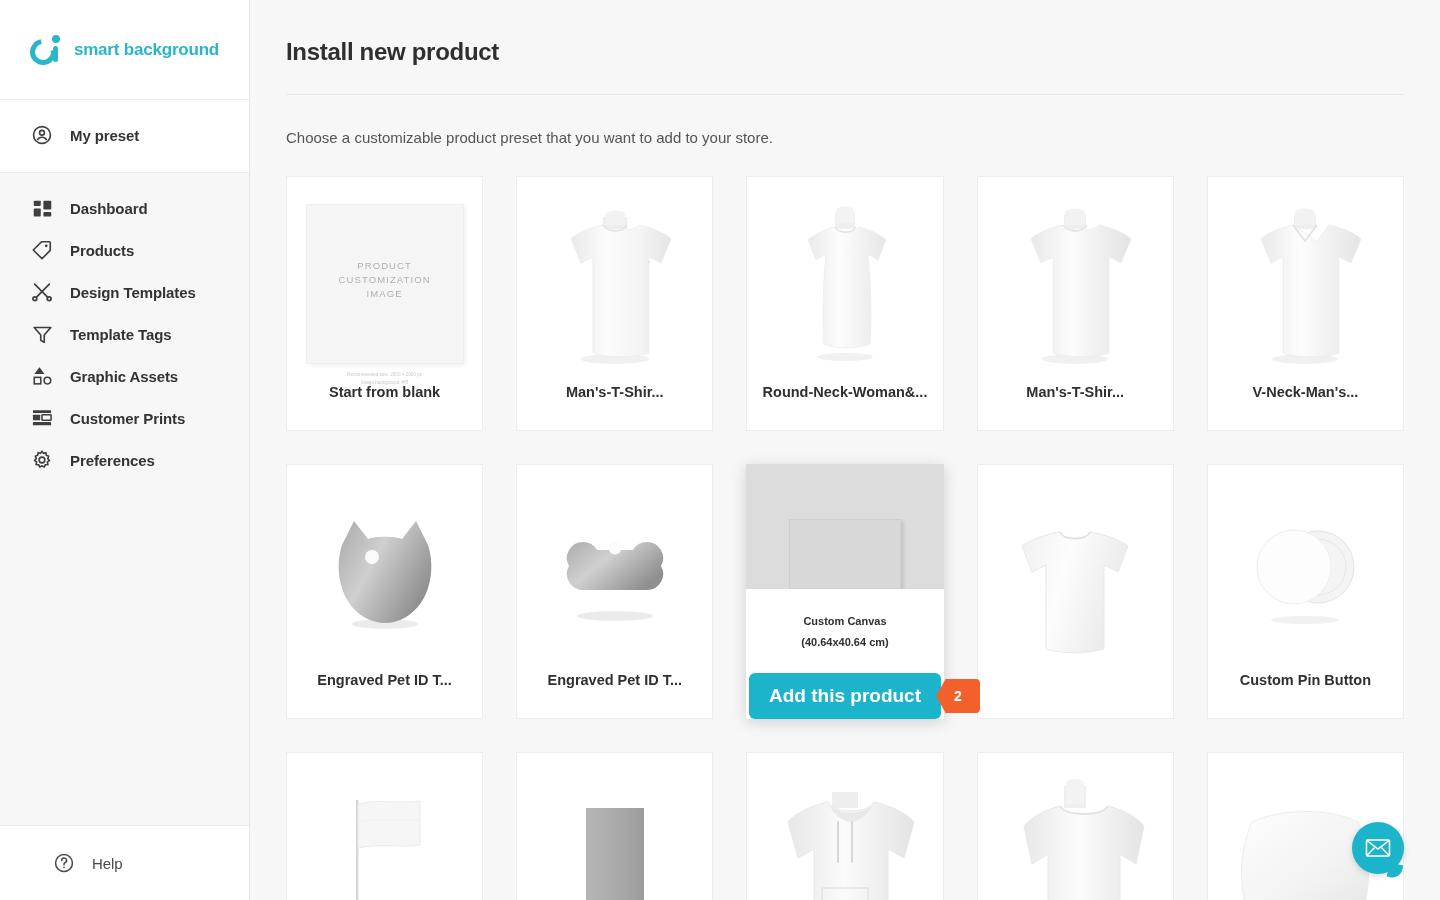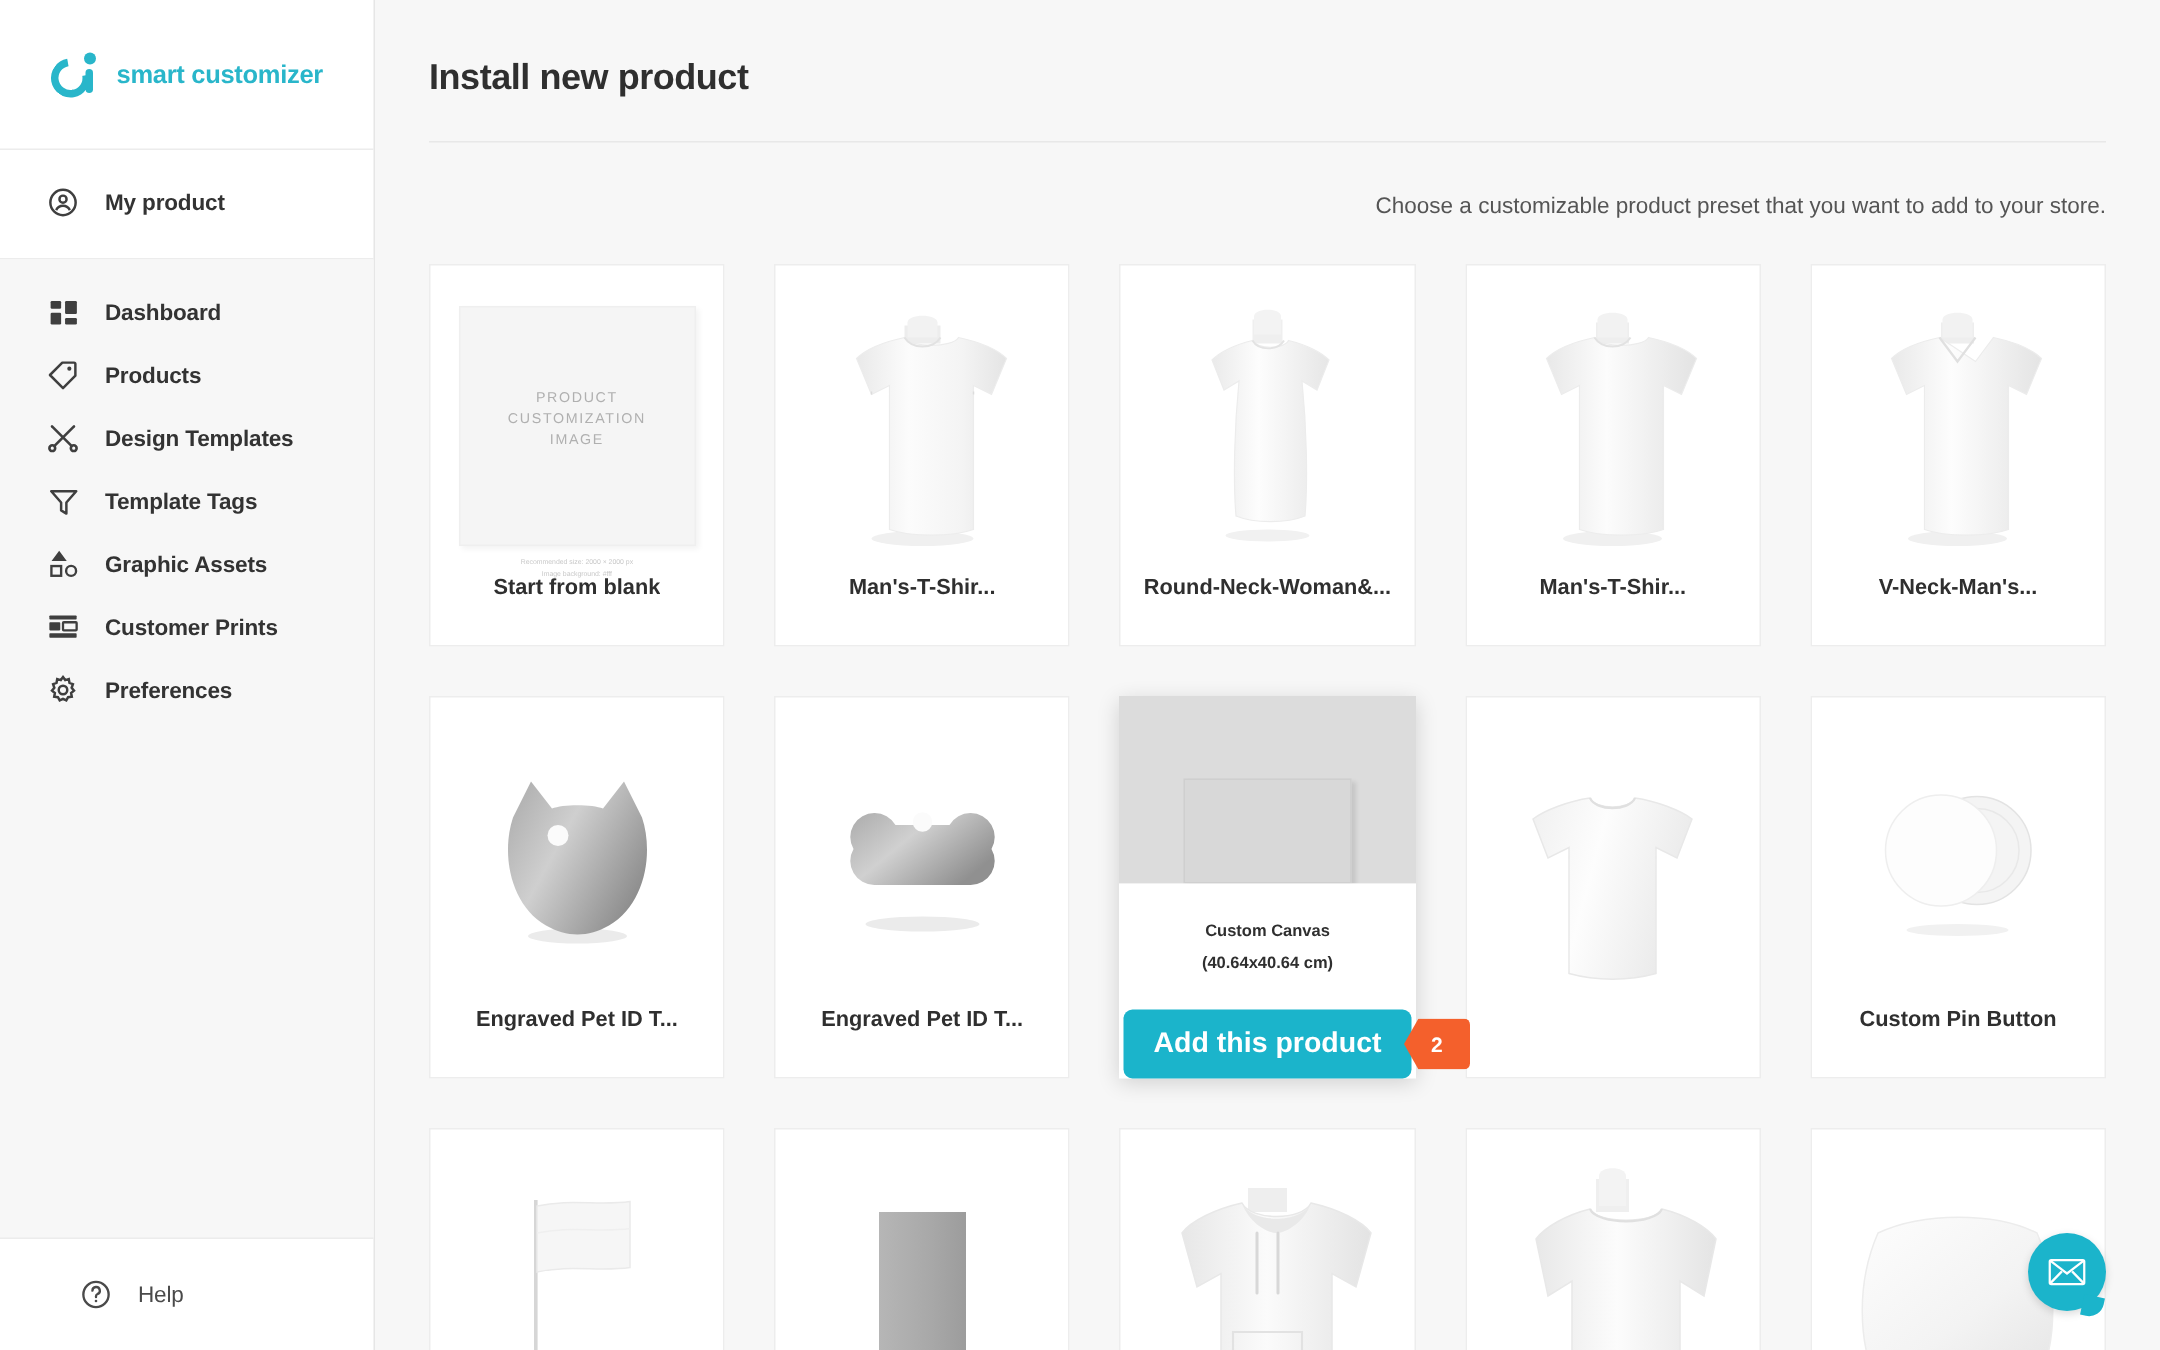--- a/index.html
+++ b/index.html
@@ -69,21 +69,21 @@
     background: #f7f7f7;
     padding: 0 36px;
     position: relative;
   }
   .page-title {
     font-size: 24px; font-weight: 700; color: #2f2f2f;
     padding: 38px 0 28px 0; letter-spacing: -0.3px;
   }
   .title-rule { height: 1px; background: #e8e8e8; margin-bottom: 0; }
   .subtitle {
-    text-align: right; font-size: 15px; color: #555;
+    text-align: left; font-size: 15px; color: #555;
     padding: 34px 0 30px 0;
   }
 
   .grid {
     display: grid;
     grid-template-columns: repeat(5, 1fr);
     gap: 33px 33px;
   }
   .card {
     background: #ffffff;
@@ -201,33 +201,33 @@
 <div class="app">
 
   <aside class="sidebar">
 
     <div class="logo-area">
       <div class="logo-mark">
         <div class="logo-ring"></div>
         <div class="logo-stem"></div>
         <div class="logo-dot"></div>
       </div>
-      <div class="logo-text">smart customizer</div>
+      <div class="logo-text">smart background</div>
     </div>
 
     <div class="nav-section profile">
       <div class="nav-item">
         <span class="nav-ico">
           <svg width="22" height="22" viewBox="0 0 24 24" fill="none" stroke="#3f3f3f" stroke-width="1.8">
             <circle cx="12" cy="12" r="9.2"></circle>
             <circle cx="12" cy="9.6" r="2.6"></circle>
             <path d="M7 17.5c1.1-2.1 2.9-3.1 5-3.1s3.9 1 5 3.1"></path>
           </svg>
         </span>
-        <span class="nav-label">My product</span>
+        <span class="nav-label">My preset</span>
       </div>
     </div>
 
     <div class="nav-section main">
 
       <div class="nav-item">
         <span class="nav-ico">
           <svg width="21" height="21" viewBox="0 0 24 24" fill="#3f3f3f">
             <rect x="2" y="3" width="8" height="6" rx="1"></rect>
             <rect x="13" y="3" width="9" height="10" rx="1"></rect>

